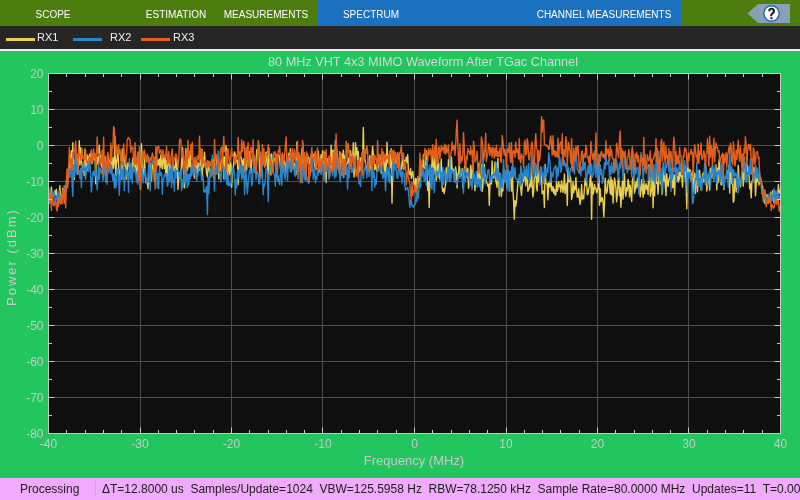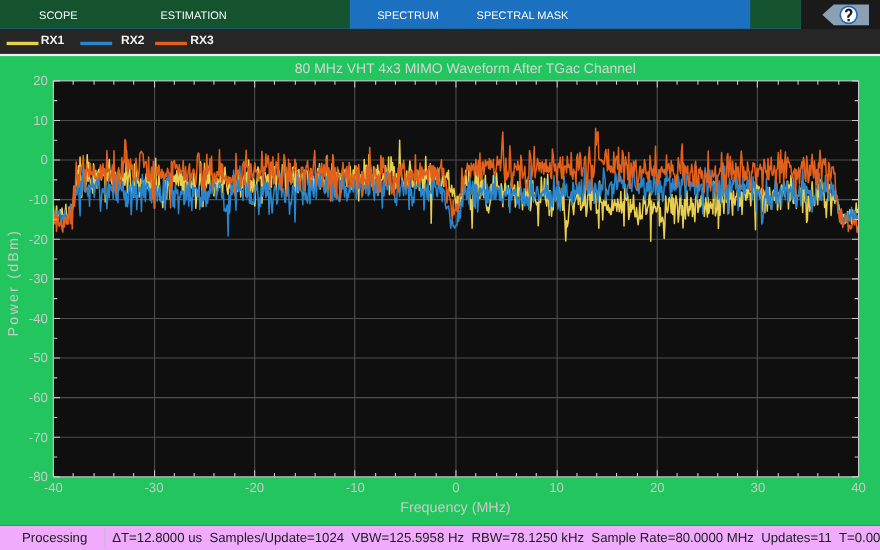--- a/index.html
+++ b/index.html
@@ -1,42 +1,43 @@
 <!DOCTYPE html>
 <html><head>
 <meta charset="utf-8">
 <style>
 * { margin:0; padding:0; box-sizing:border-box; }
 html,body { width:800px; height:500px; overflow:hidden; background:#1a1a1a;
   font-family:"Liberation Sans", sans-serif; }
 #app { position:relative; width:800px; height:500px; transform:translateZ(0); }
-.tabs { position:absolute; left:0; top:0; width:728px; height:26px; background:#14532d; will-change:transform; }
+.tabs { position:absolute; left:0; top:0; width:800px; height:26px; background:#4d7c0f; will-change:transform; }
 .tabs .sel { position:absolute; left:318px; top:0; width:364px; height:26px; background:#1b70c0; }
 .tab { position:absolute; top:0; height:26px; line-height:30px; color:#fff; font-size:10px;
   transform:translateX(-50%); white-space:nowrap; }
 .helpsvg { position:absolute; left:0; top:0; will-change:transform; }
 .legend { position:absolute; left:0; top:26px; width:800px; height:23px; background:#262626; will-change:transform; }
 .lline { position:absolute; top:12px; width:29px; height:3px; }
-.llab { position:absolute; top:5px; color:#f2f2f2; font-size:11px; font-weight:bold; }
+.llab { position:absolute; top:5px; color:#f2f2f2; font-size:11px; font-weight:normal; }
 .sepline { position:absolute; left:0; top:49px; width:800px; height:1.5px; background:#f0f0f0; }
 .fig { position:absolute; left:0; top:49px; width:800px; height:429px; background:#22c55e; }
 .status { position:absolute; left:0; top:478px; width:800px; height:22px; background:#f0abfc;
   color:#1c1c1c; font-size:12px; will-change:transform; }
 .status .t { position:absolute; top:4px; white-space:pre; }
 .sdiv { position:absolute; left:95px; top:2px; width:1px; height:18px; background:#bdbdbd; }
 </style>
 </head>
 <body>
 <div id="app">
   <div class="tabs">
     <div class="sel"></div>
     <div class="tab" style="left:53px">SCOPE</div>
     <div class="tab" style="left:176px">ESTIMATION</div>
+    <div class="tab" style="left:266px">MEASUREMENTS</div>
     <div class="tab" style="left:371px">SPECTRUM</div>
-    <div class="tab" style="left:475px">SPECTRAL MASK</div>
+    <div class="tab" style="left:604px">CHANNEL MEASUREMENTS</div>
     <svg class="helpsvg" width="800" height="26" viewBox="0 0 800 26">
       <polygon points="747.5,13.5 758,4 790,4 790,23 758,23" fill="#8aa0b4"></polygon>
       <circle cx="771.5" cy="13.5" r="8.4" fill="#1f6cb5"></circle>
       <circle cx="771.5" cy="13.5" r="6.9" fill="#ffffff"></circle>
       <path fill="#1f1f1f" d="M768.1 11.2 c0-2.1 1.5-3.4 3.5-3.4 c2.0 0 3.4 1.3 3.4 3.2 c0 1.4-0.7 2.2-1.7 3.0 c-0.9 0.7-1.1 1.1-1.1 1.9 v0.3 h-2.0 v-0.5 c0-1.2 0.4-1.9 1.4-2.7 c0.8-0.6 1.1-1.1 1.1-1.9 c0-0.8-0.5-1.3-1.2-1.3 c-0.8 0-1.3 0.6-1.3 1.4z M770.4 17.2 h2.2 v2.1 h-2.2 z"></path>
     </svg>
   </div>
   <div class="legend">
     <div class="lline" style="left:6px; background:#e9cf4f"></div>
     <div class="llab" style="left:37px">RX1</div>

